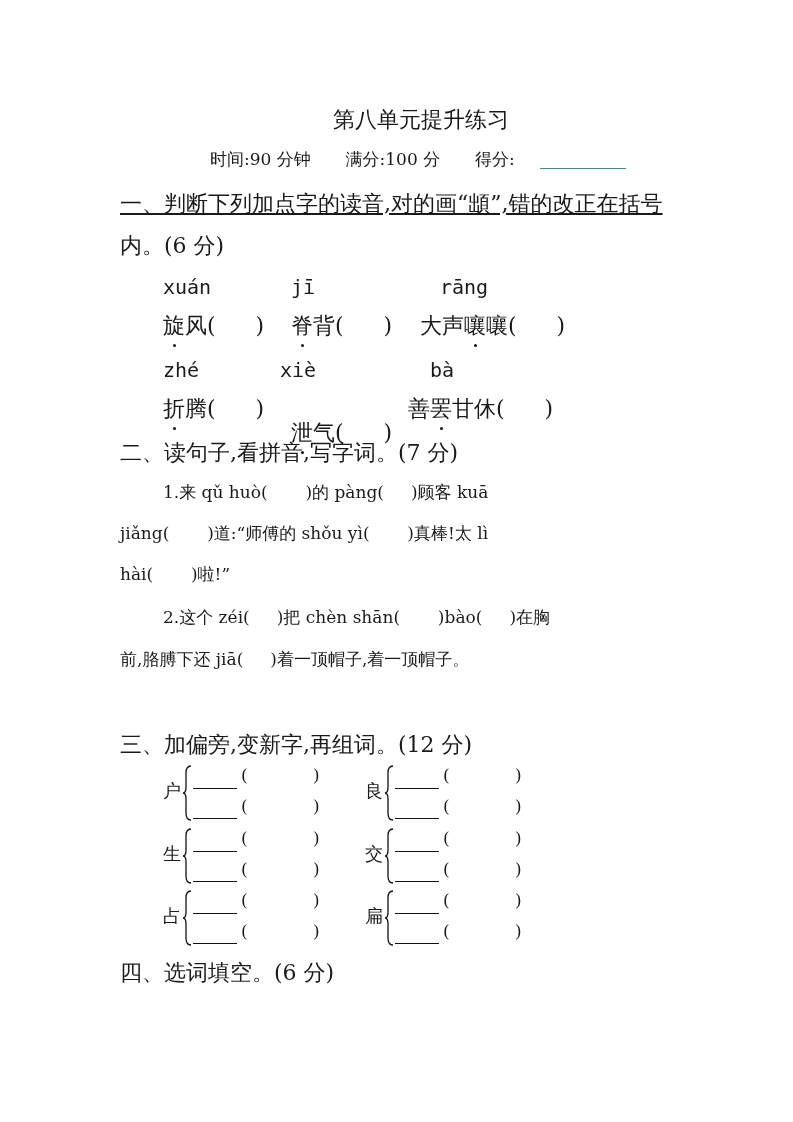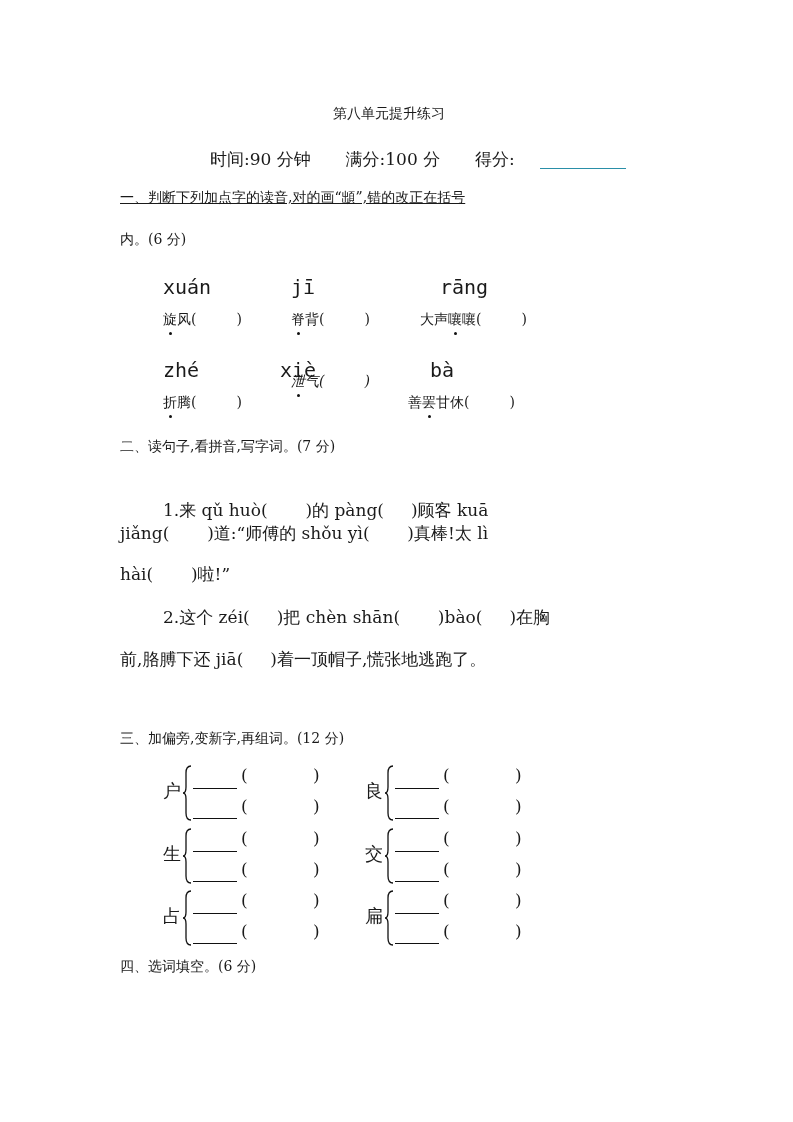--- a/index.html
+++ b/index.html
@@ -1,19 +1,19 @@
 <!DOCTYPE html>
 <html><head>
 <meta charset="utf-8">
 <style>
   html, body { margin: 0; padding: 0; background: #ffffff; }
   body { width: 793px; height: 1122px; position: relative; overflow: hidden;
          font-family: "DejaVu Serif", "Liberation Serif", serif; color: #1a1a1a; }
   .abs { position: absolute; white-space: nowrap; }
-  .t18 { font-size: 14px; }
+  .t18 { font-size: 22px; }
   .t17 { font-size: 17px; }
   .py  { font-family: "DejaVu Sans Mono", "Liberation Mono", monospace; font-size: 20px; }
   .dotc { position: relative; display: inline-block; }
   .dotc::after { content: ""; position: absolute; left: 50%; bottom: -6px; width: 3px; height: 3px;
                  margin-left: -1.5px; border-radius: 50%; background: #111; }
   .score-line { position: absolute; left: 540px; top: 168px; width: 86px; border-bottom: 1.5px solid #2a8fa8; }
   .brace-item { position: absolute; }
   .brace-char { position: absolute; font-size: 18px; }
   .brace { position: absolute; width: 8px; height: 56px; }
   .blank { position: absolute; width: 44px; border-bottom: 1.5px solid #111; }
@@ -52,33 +52,33 @@
     <span>大声</span><span class="dotc">嚷</span><span>嚷(</span><span style="display:inline-block;width:40px"></span><span>)</span>
   </div>
 
   <div class="abs py" style="left:163px; top:358px;">zhé</div>
   <div class="abs py" style="left:280px; top:358px;">xiè</div>
   <div class="abs py" style="left:430px; top:358px;">bà</div>
 
   <div class="abs t18" style="left:163px; top:394px;">
     <span class="dotc">折</span><span>腾(</span><span style="display:inline-block;width:40px"></span><span>)</span>
   </div>
-  <div class="abs t18" style="left:291px; top:373px;font-style:italic;">
+  <div class="abs t18" style="left:291px; top:418px;">
     <span class="dotc">泄</span><span>气(</span><span style="display:inline-block;width:40px"></span><span>)</span>
   </div>
   <div class="abs t18" style="left:408px; top:394px;">
     <span>善</span><span class="dotc">罢</span><span>甘休(</span><span style="display:inline-block;width:40px"></span><span>)</span>
   </div>
 
   <div class="abs t18" style="left:120px; top:438px;">二、读句子,看拼音,写字词。(7 分)</div>
-  <div class="abs t17" style="left:163px; top:499px; white-space:pre;">1.来 qǔ huò(       )的 pàng(     )顾客 kuā</div>
+  <div class="abs t17" style="left:163px; top:481px; white-space:pre;">1.来 qǔ huò(       )的 pàng(     )顾客 kuā</div>
   <div class="abs t17" style="left:120px; top:522px; white-space:pre;">jiǎng(       )道:“师傅的 shǒu yì(       )真棒!太 lì</div>
   <div class="abs t17" style="left:120px; top:563px; white-space:pre;">hài(       )啦!”</div>
   <div class="abs t17" style="left:163px; top:606px; white-space:pre;">2.这个 zéi(     )把 chèn shān(       )bào(     )在胸</div>
-  <div class="abs t17" style="left:120px; top:648px; white-space:pre;">前,胳膊下还 jiā(     )着一顶帽子,慌张地逃跑了。</div>
+  <div class="abs t17" style="left:120px; top:648px; white-space:pre;">前,胳膊下还 jiā(     )着一顶帽子,着一顶帽子。</div>
 
   <div class="abs t18" style="left:120px; top:730px;">三、加偏旁,变新字,再组词。(12 分)</div>
 
   <div class="brace-item" style="left:163px; top:763px;">
     <span class="brace-char" style="left:0; top:16px;">户</span>
     <svg class="brace" style="left:20px; top:2px;" viewBox="0 0 8 56">
         <path d="M8 1 Q3 1 3 8 L3 22 Q3 28 0 28 Q3 28 3 34 L3 48 Q3 55 8 55" fill="none" stroke="#111" stroke-width="1.3"></path>
       </svg>
     <div class="blank" style="left:30px; top:25px;"></div>
     <div class="blank" style="left:30px; top:55px;"></div>

